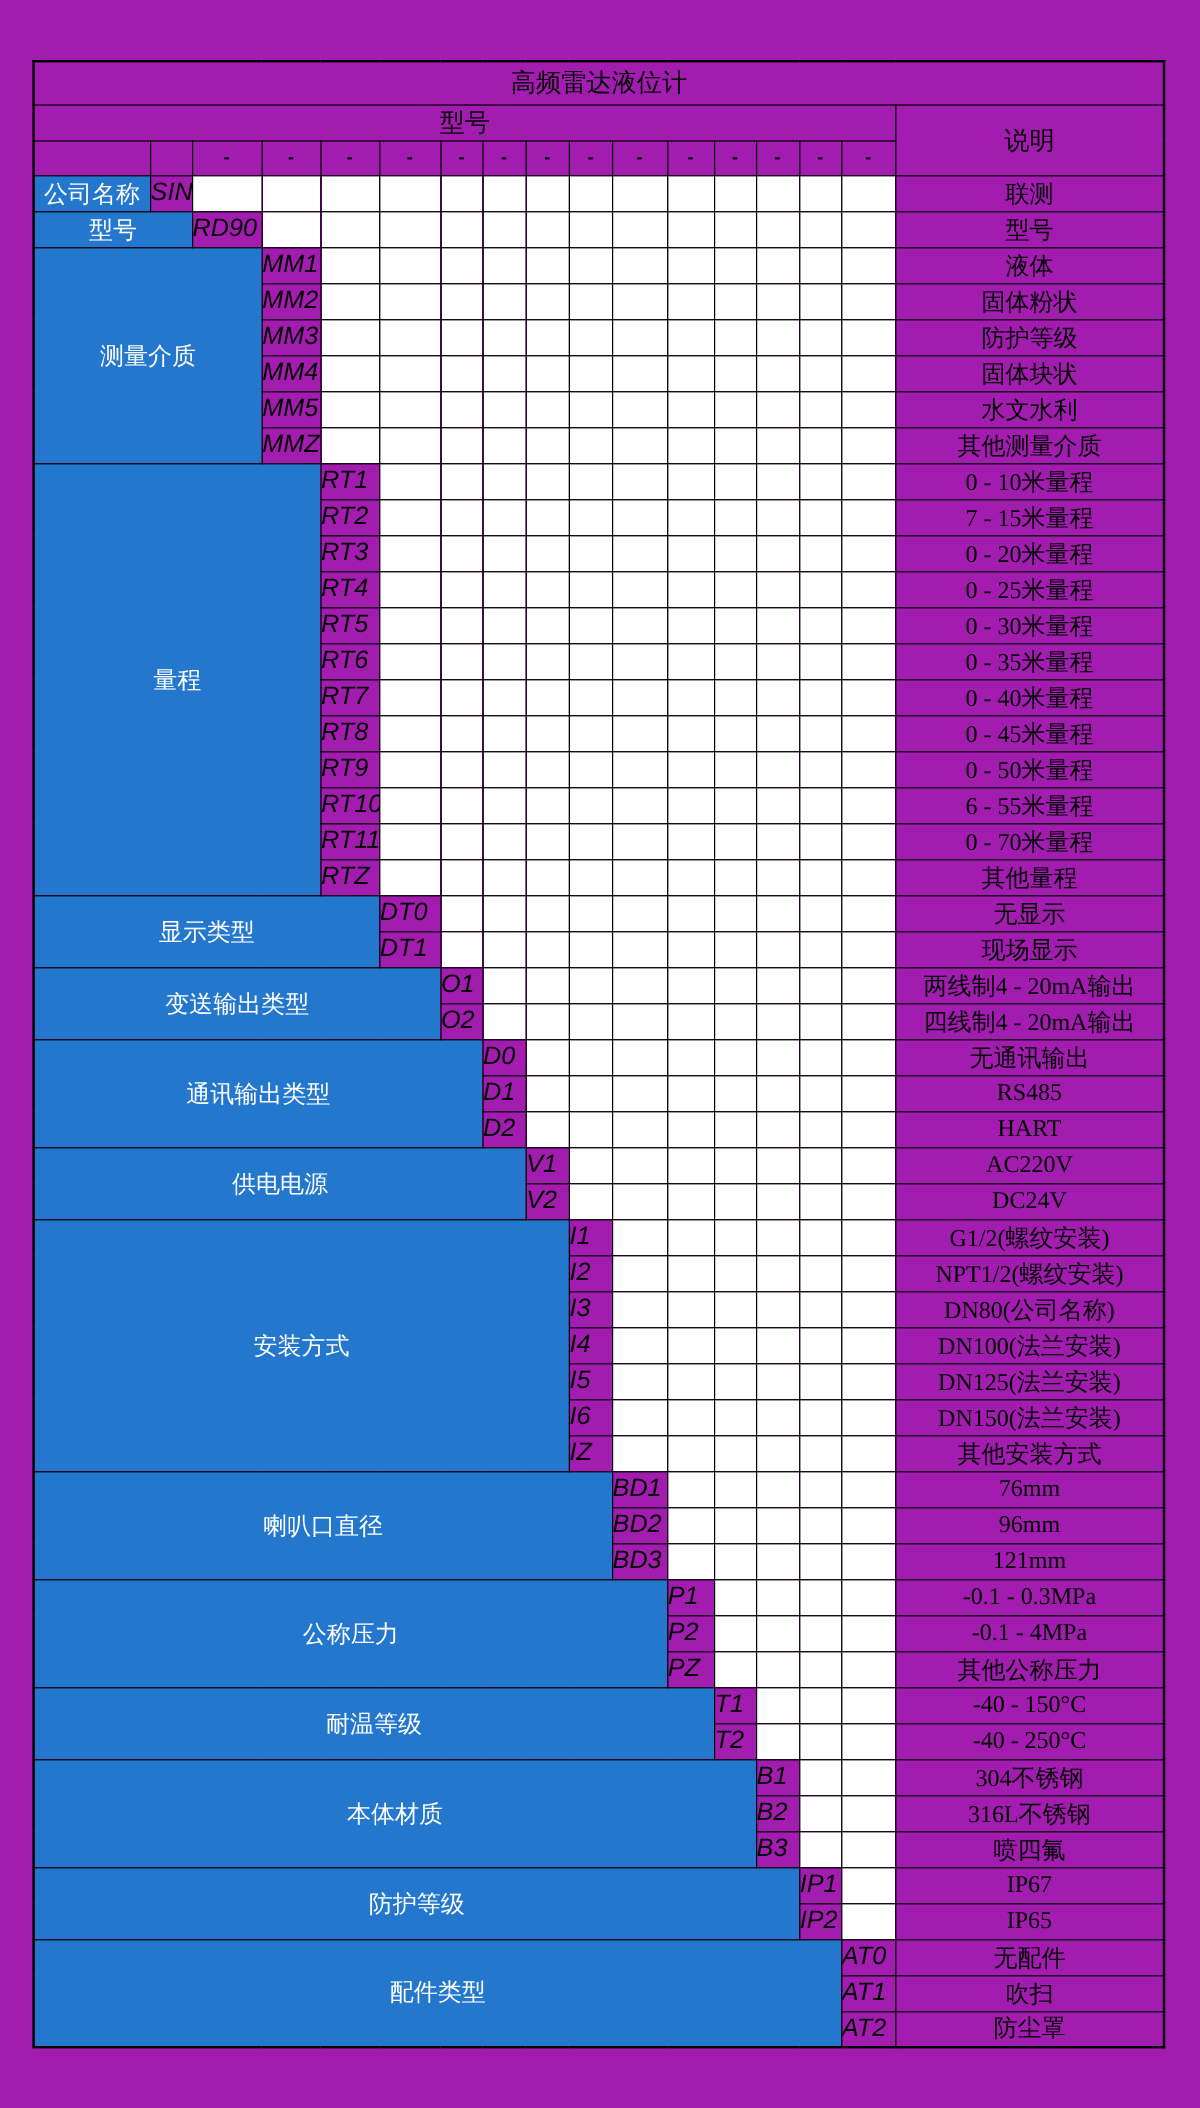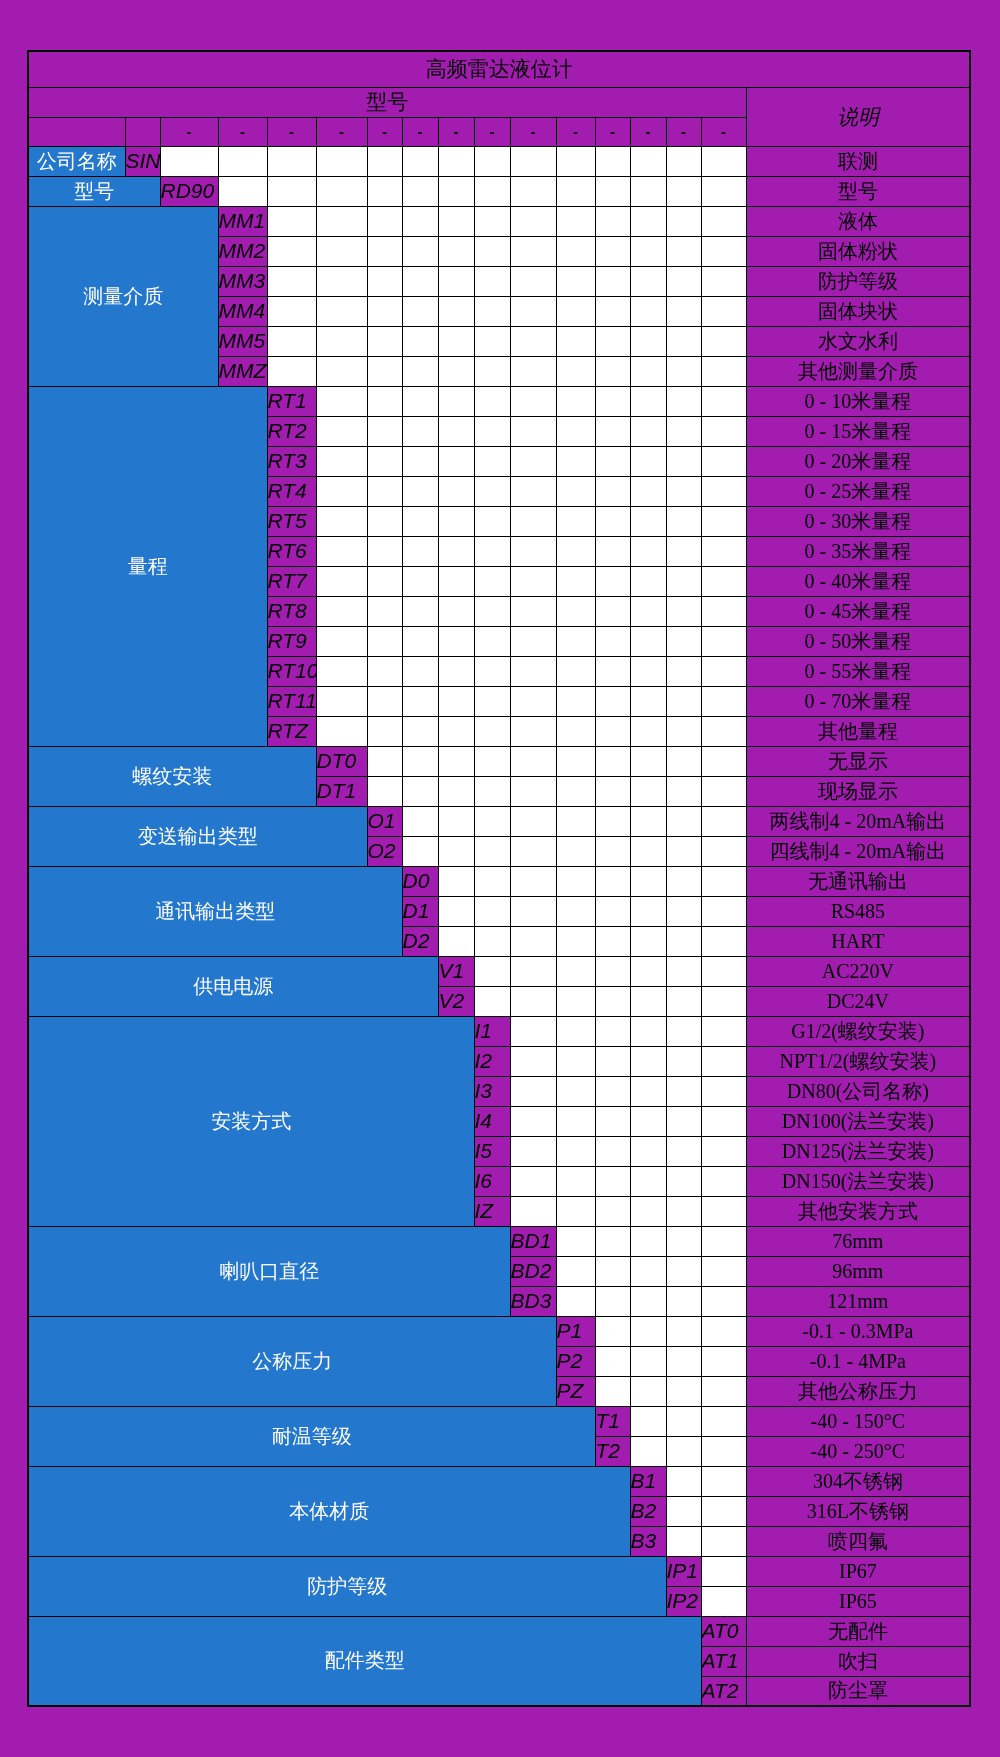--- a/index.html
+++ b/index.html
@@ -38,21 +38,20 @@
     font-size: 21px;
   }
   tr.r-model { height: 30px; }
   tr.r-model td {
     text-align: center;
     font-size: 21px;
   }
   td.desc-h {
     text-align: center;
     font-size: 21px;
-    font-style: italic;
   }
   tr.r-dash { height: 29px; }
   tr.r-dash td {
     text-align: center;
     font-size: 15px;
     font-weight: bold;
   }
   tr.r-data { height: 30px; }
   td.blue {
     background: var(--accent, #2377cd);
@@ -286,21 +285,21 @@
           <td class="empty"></td>
           <td class="empty"></td>
           <td class="empty"></td>
           <td class="empty"></td>
           <td class="empty"></td>
           <td class="empty"></td>
           <td class="empty"></td>
           <td class="empty"></td>
           <td class="empty"></td>
           <td class="empty"></td>
-          <td class="desc">0 - 15米量程</td>
+          <td class="desc">7 - 15米量程</td>
         </tr>
         <tr class="r-data">
           <td class="code">RT3</td>
           <td class="empty"></td>
           <td class="empty"></td>
           <td class="empty"></td>
           <td class="empty"></td>
           <td class="empty"></td>
           <td class="empty"></td>
           <td class="empty"></td>
@@ -406,21 +405,21 @@
           <td class="empty"></td>
           <td class="empty"></td>
           <td class="empty"></td>
           <td class="empty"></td>
           <td class="empty"></td>
           <td class="empty"></td>
           <td class="empty"></td>
           <td class="empty"></td>
           <td class="empty"></td>
           <td class="empty"></td>
-          <td class="desc">0 - 55米量程</td>
+          <td class="desc">6 - 55米量程</td>
         </tr>
         <tr class="r-data">
           <td class="code">RT11</td>
           <td class="empty"></td>
           <td class="empty"></td>
           <td class="empty"></td>
           <td class="empty"></td>
           <td class="empty"></td>
           <td class="empty"></td>
           <td class="empty"></td>
@@ -439,21 +438,21 @@
           <td class="empty"></td>
           <td class="empty"></td>
           <td class="empty"></td>
           <td class="empty"></td>
           <td class="empty"></td>
           <td class="empty"></td>
           <td class="empty"></td>
           <td class="desc">其他量程</td>
         </tr>
         <tr class="r-data">
-          <td class="blue" colspan="5" rowspan="2">螺纹安装</td>
+          <td class="blue" colspan="5" rowspan="2">显示类型</td>
           <td class="code">DT0</td>
           <td class="empty"></td>
           <td class="empty"></td>
           <td class="empty"></td>
           <td class="empty"></td>
           <td class="empty"></td>
           <td class="empty"></td>
           <td class="empty"></td>
           <td class="empty"></td>
           <td class="empty"></td>

